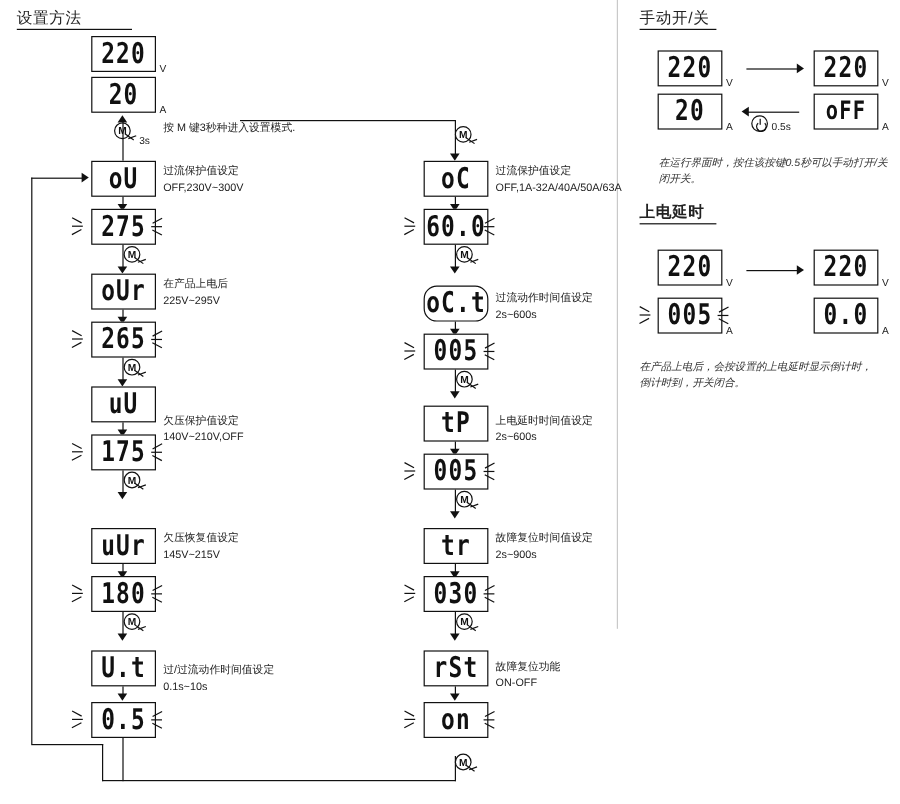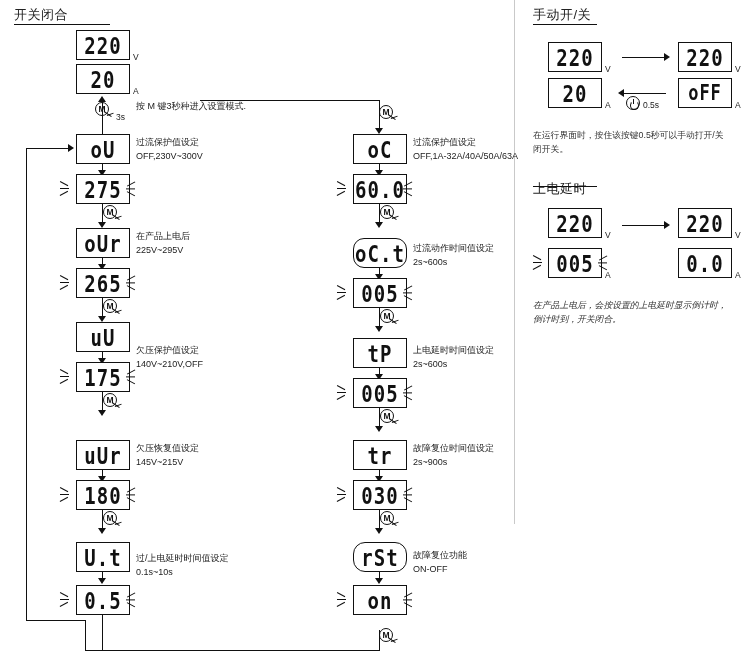--- a/index.html
+++ b/index.html
@@ -95,21 +95,21 @@
   .arw.left{border-top:4px solid transparent;border-bottom:4px solid transparent;border-right:6px solid #111;}
 
   
   .note{position:absolute;font-size:9px;line-height:13px;color:#222;white-space:pre-line;}
   .para{position:absolute;font-size:8.8px;line-height:14px;color:#333;width:180px;}
   .tiny{position:absolute;font-size:8.5px;color:#222;}
 </style>
 </head>
 <body>
 
-<div class="h-title abs" style="left:14px;top:6px;">开关闭合</div>
+<div class="h-title abs" style="left:14px;top:6px;">设置方法</div>
 <div class="h-rule" style="left:14px;top:24px;width:96px;"></div>
 
 <div class="v-divider"></div>
 
 <div class="lcd big" style="left:76px;top:30px;">
   <span class="digits">220</span>
 </div>
 <div class="unit" style="left:133px;top:52px;">V</div>
 
 <div class="lcd big" style="left:76px;top:64px;">
@@ -235,21 +235,21 @@
 <div class="ln v" style="left:102px;top:510px;height:22px;"></div>
 <div class="arw down" style="left:98px;top:528px;"></div>
 <div class="mkey" style="left:103px;top:511px;">
   <span class="circ">M</span>
   <span class="tail"></span>
 </div>
 
 <div class="lcd big" style="left:76px;top:542px;">
   <span class="digits">U.t</span>
 </div>
-<div class="note" style="left:136px;top:552px;">过/上电延时时间值设定</div>
+<div class="note" style="left:136px;top:552px;">过/过流动作时间值设定</div>
 <div class="note" style="left:136px;top:566px;">0.1s~10s</div>
 <div class="ln v" style="left:102px;top:572px;height:10px;"></div>
 <div class="arw down" style="left:98px;top:578px;"></div>
 <div class="lcd big" style="left:76px;top:585px;">
   <span class="digits">0.5</span>
 </div>
 <div class="blink" style="left:60px;top:589px;">
     <i></i>
     <i></i>
     <i></i>
@@ -387,21 +387,21 @@
     <i></i>
   </div>
 
 <div class="ln v" style="left:379px;top:510px;height:22px;"></div>
 <div class="arw down" style="left:375px;top:528px;"></div>
 <div class="mkey" style="left:380px;top:511px;">
   <span class="circ">M</span>
   <span class="tail"></span>
 </div>
 
-<div class="lcd big" style="left:353px;top:542px;border-radius:12px;">
+<div class="lcd big" style="left:353px;top:542px;">
   <span class="digits">rSt</span>
 </div>
 <div class="note" style="left:413px;top:549px;font-family:Liberation Serif, serif;">故障复位功能</div>
 <div class="note" style="left:413px;top:563px;">ON-OFF</div>
 <div class="ln v" style="left:379px;top:572px;height:10px;"></div>
 <div class="arw down" style="left:375px;top:578px;"></div>
 <div class="lcd big" style="left:353px;top:585px;">
   <span class="digits">on</span>
 </div>
 <div class="blink" style="left:337px;top:589px;">
@@ -440,23 +440,23 @@
 <div class="arw right" style="left:664px;top:53px;"></div>
 
 <div class="ln h" style="left:622px;top:93px;width:44px;"></div>
 <div class="arw left" style="left:618px;top:89px;"></div>
 
 <div class="pwrkey" style="left:626px;top:96px;">
   <span class="circ"></span>
 </div>
 <div class="tiny" style="left:643px;top:100px;">0.5s</div>
 
-<div class="para" style="left:533px;top:128px;width:196px;">在运行界面时，按住该按键0.5秒可以手动打开/关闭开关。</div>
-
-<div class="h-title abs" style="left:533px;top:180px;">上电延时</div>
+<div class="para" style="left:549px;top:128px;width:196px;font-style:italic;">在运行界面时，按住该按键0.5秒可以手动打开/关闭开关。</div>
+
+<div class="h-title abs" style="left:533px;top:168px;font-weight:bold;">上电延时</div>
 <div class="h-rule" style="left:533px;top:186px;width:64px;"></div>
 
 <div class="lcd big" style="left:548px;top:208px;">
   <span class="digits">220</span>
 </div>
 <div class="unit" style="left:605px;top:230px;">V</div>
 <div class="lcd big" style="left:548px;top:248px;">
   <span class="digits">005</span>
 </div>
 <div class="unit" style="left:605px;top:270px;">A</div>

